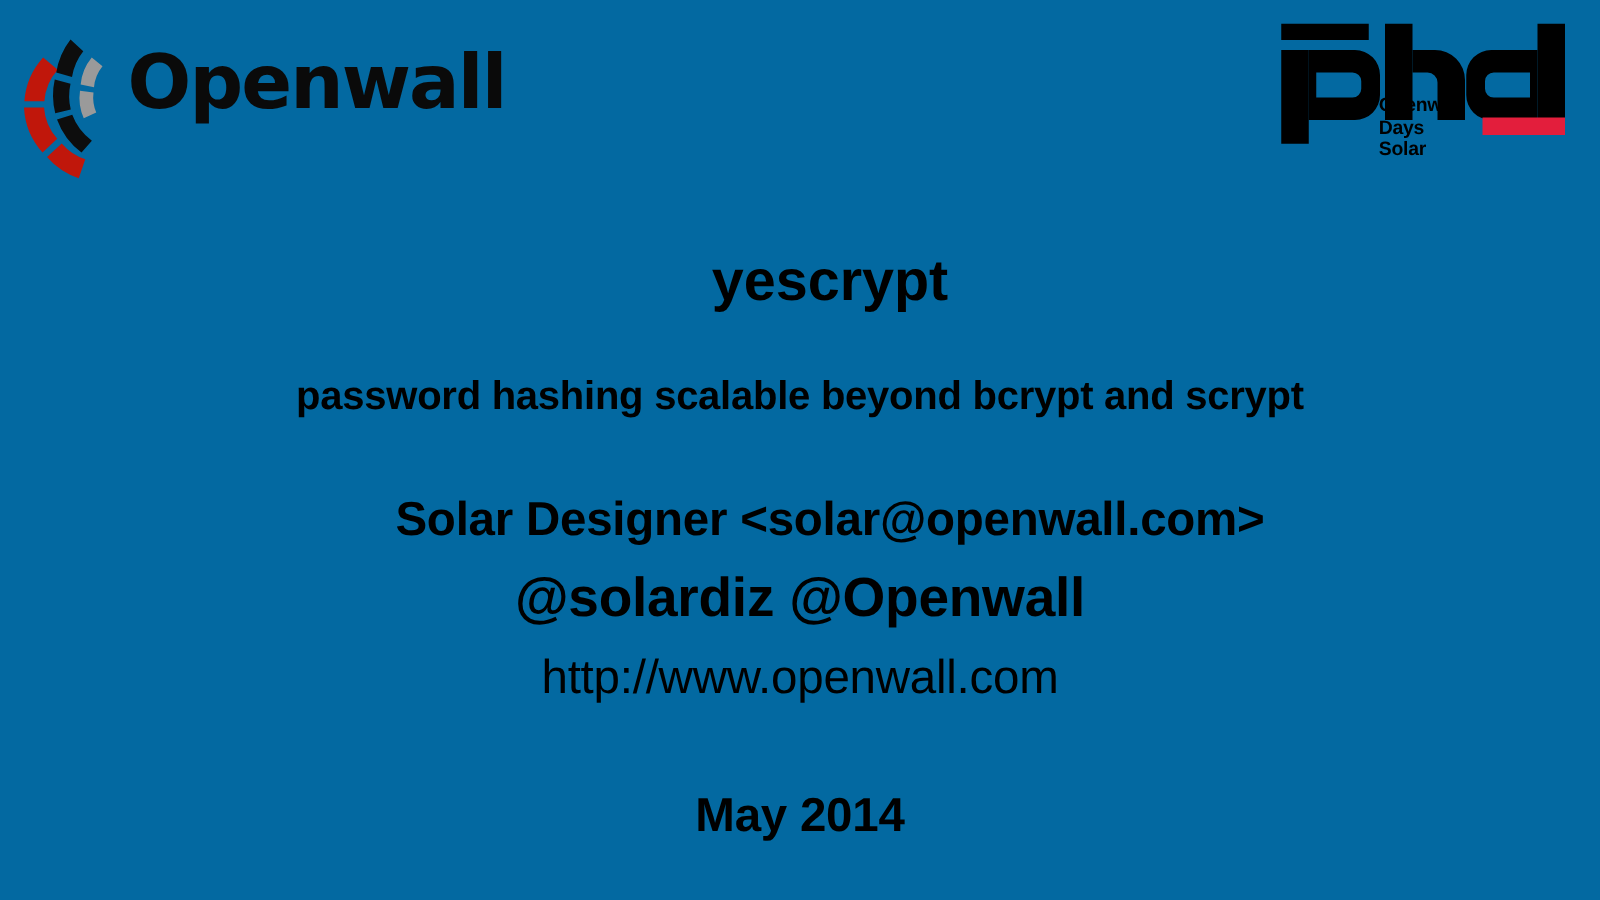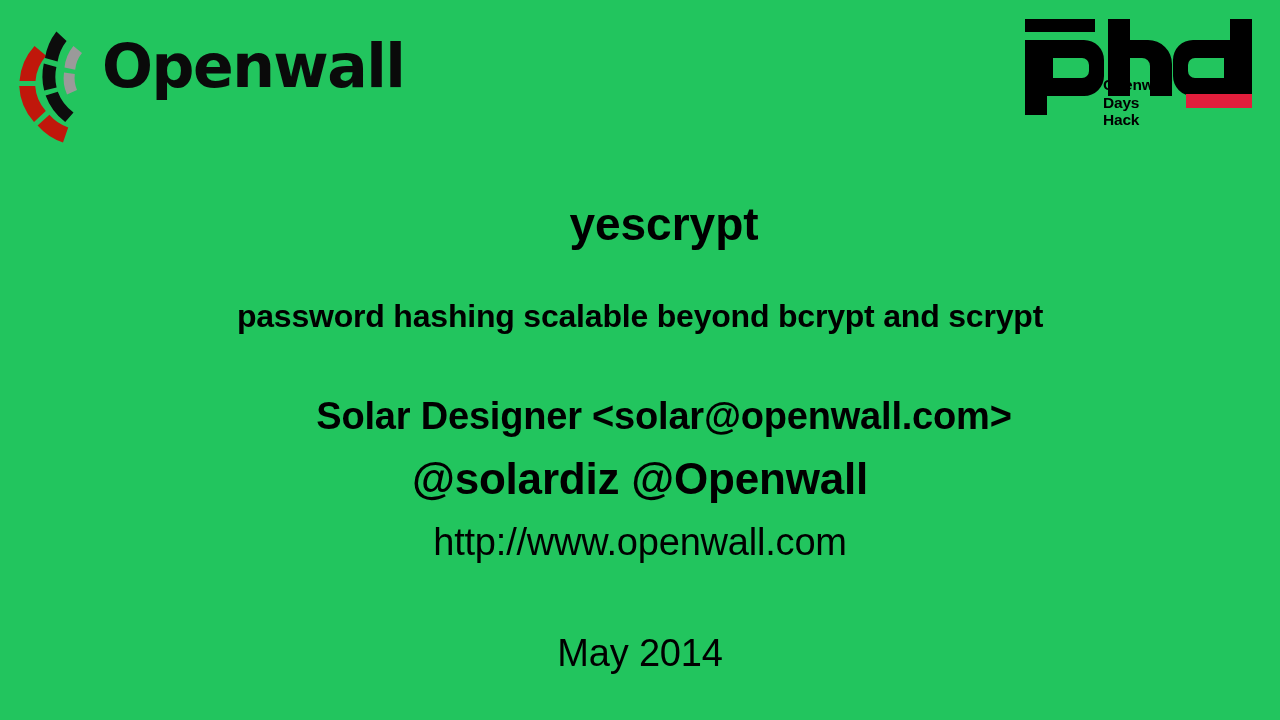--- a/index.html
+++ b/index.html
@@ -12,21 +12,21 @@
     height: 720px;
     overflow: hidden;
     font-family: "Liberation Sans", sans-serif;
     color: #000000;
   }
 
   #slide {
     position: relative;
     width: 1280px;
     height: 720px;
-    background: #22c55e;
+    background: #0369a1;
   }
 
   
   #openwall-logo {
     position: absolute;
     left: 18px;
     top: 12px;
     width: 340px;
     height: 148px;
   }
@@ -132,21 +132,21 @@
     font-size: 38px;
     font-weight: 400;
     line-height: 50px;
     letter-spacing: -0.2px;
   }
   .date-line {
     position: absolute;
     left: 0; right: 0;
     top: 628px;
     font-size: 38px;
-    font-weight: 400;
+    font-weight: 700;
     line-height: 50px;
     letter-spacing: -0.2px;
   }
 </style>
 </head>
 <body>
 
 <div id="slide">
 
   <div id="openwall-logo">
@@ -227,21 +227,21 @@
         <path d="M 210 26 L 173 26 A 20 20 0 0 0 153 46 L 153 62 A 20 20 0 0 0 173 82 L 210 82 Z
                  M 204 44 L 175 44 A 7 7 0 0 0 168 51 L 168 57 A 7 7 0 0 0 175 64 L 204 64 Z" fill="#000000" fill-rule="evenodd"></path>
 
         <rect x="166" y="80" width="66" height="14" fill="#E31E3C"></rect>
       </svg>
     </div>
 
     <div id="phd-tagline">
       <div>Openwall</div>
       <div>Days</div>
-      <div>Hack</div>
+      <div>Solar</div>
     </div>
   </div>
 
   <div id="content">
     <div class="title-main">yescrypt</div>
 
     <div class="title-sub">password hashing scalable beyond bcrypt and scrypt</div>
 
     <div class="byline">Solar Designer &lt;solar@openwall.com&gt;</div>
 

